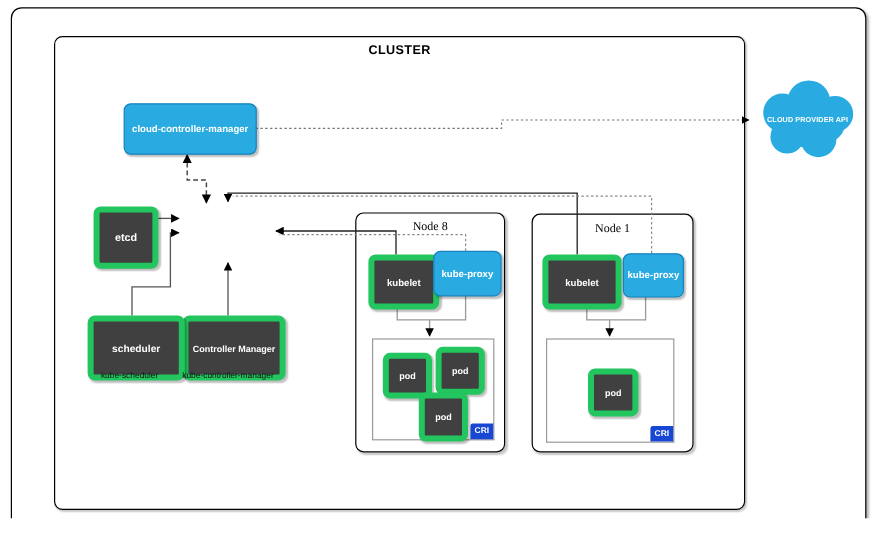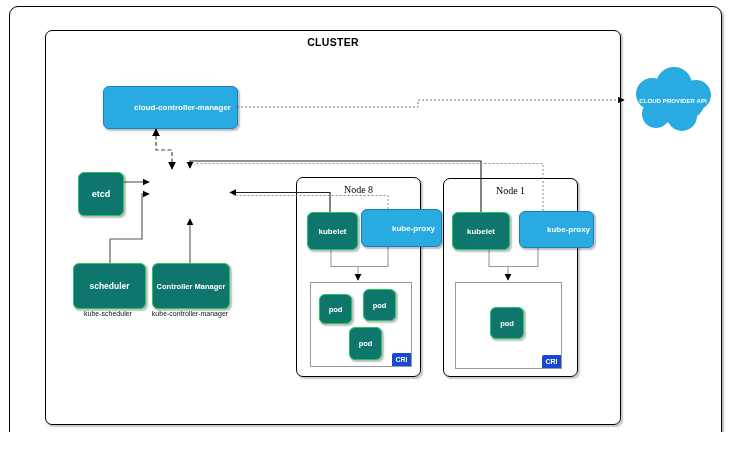--- a/index.html
+++ b/index.html
@@ -11,22 +11,22 @@
          box-shadow:2px 2px 2px rgba(0,0,0,0.28);}
   .inner-frame{position:absolute;background:transparent;border:1.3px solid #000;border-radius:7px;
          box-shadow:1.5px 1.5px 1.5px rgba(0,0,0,0.22);}
   .frame-title{position:absolute;width:100%;text-align:center;color:#000;}
   .cluster-title{top:5px;font-size:10.5px;font-weight:bold;letter-spacing:.3px;}
   .cp-title{top:8px;font-size:8px;letter-spacing:.3px;}
   .node-title{top:6px;font-size:10px;font-family:"Liberation Serif", serif;}
   .comp{position:absolute;border-radius:6px;color:#fff;font-weight:bold;
         display:flex;align-items:center;justify-content:center;text-align:center;
         box-shadow:1.5px 1.5px 1.5px rgba(0,0,0,0.25);}
-  .blue{background:#0f766e;border:1px solid #22c55e;}
-  .cyan{background:#29abe2;border:1px solid #1581bd;padding-left:24px;}
+  .blue{background:#404040;border:5px solid #22c55e;}
+  .cyan{background:#29abe2;border:1px solid #1581bd;}
   .cri-box{position:absolute;background:#fff;border:1px solid #9a9a9a;}
   .cri-badge{position:absolute;right:0;bottom:0;width:19px;height:13px;background:#1747d3;
              color:#fff;font-weight:bold;font-size:7px;display:flex;align-items:center;
              justify-content:center;border-radius:2px 0 0 0;}
   .sublabel{position:absolute;font-size:7px;color:#111;text-align:center;}
   svg.lines{position:absolute;left:0;top:0;pointer-events:none;}
   .cloud-wrap{position:absolute;left:626px;top:62px;width:94px;height:78px;}
   .cloud-text{position:absolute;left:0;top:0;width:100%;height:100%;display:flex;
               align-items:center;justify-content:center;color:#fff;font-weight:bold;
               font-size:6px;letter-spacing:.1px;text-align:center;}

